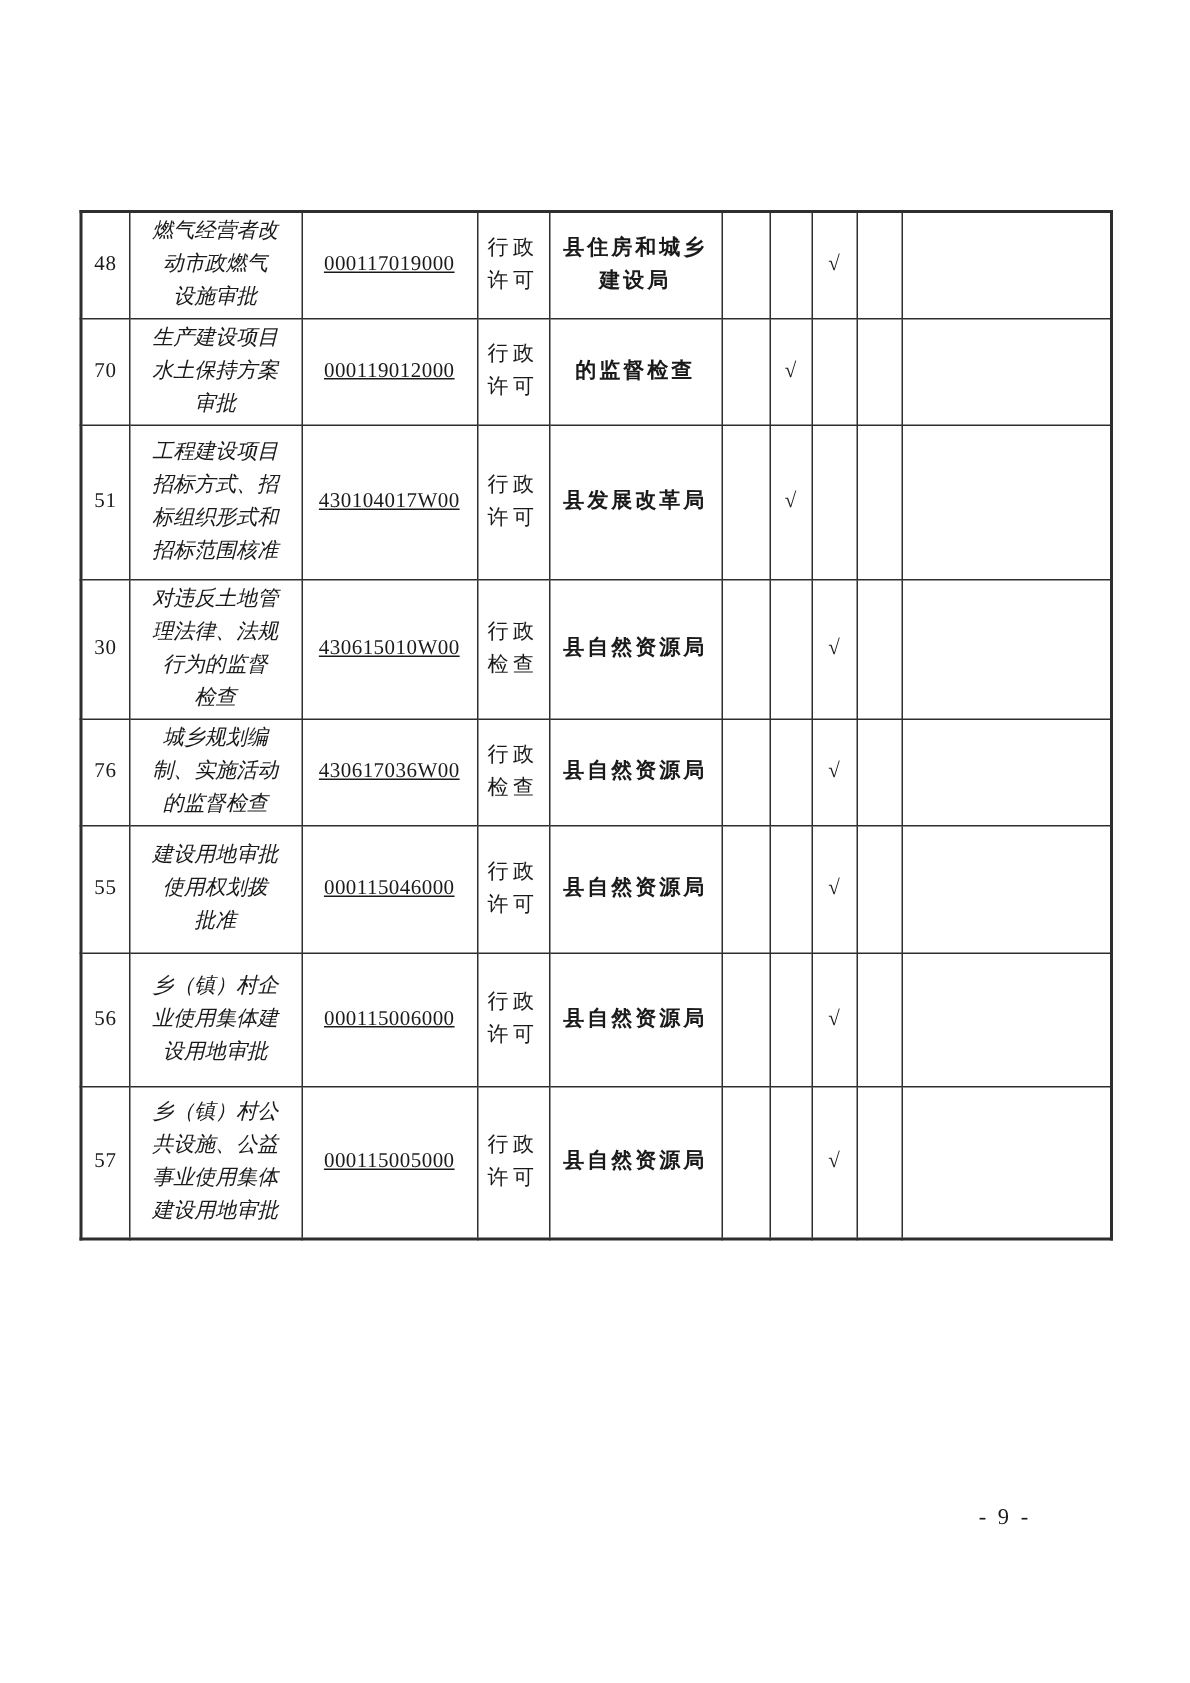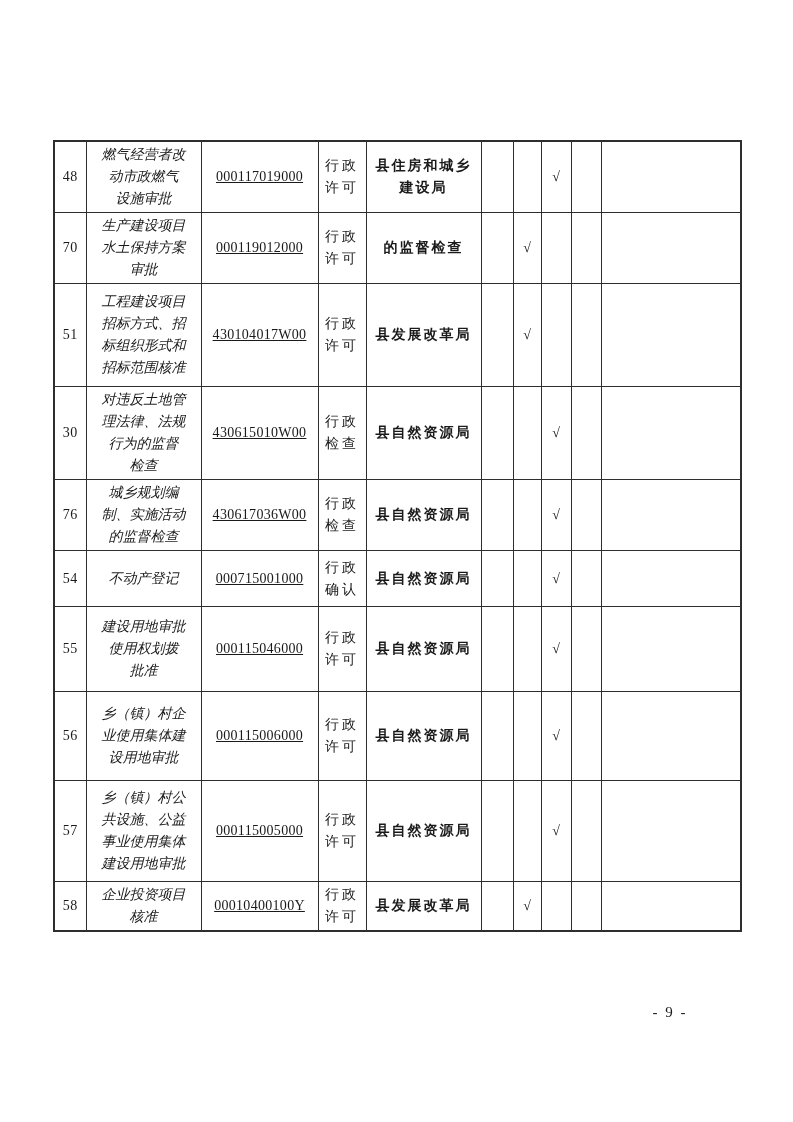--- a/index.html
+++ b/index.html
@@ -161,33 +161,20 @@
           <td class="cell-code">430617036W00</td>
           <td class="cell-type">行政
 检查</td>
           <td class="cell-dept">县自然资源局</td>
           <td class="cell-check"></td>
           <td class="cell-check"></td>
           <td class="cell-check">√</td>
           <td class="cell-check"></td>
           <td class="cell-remark"></td>
         </tr>
-        <tr style="height: 56px;">
-          <td class="cell-no">54</td>
-          <td class="cell-name">不动产登记</td>
-          <td class="cell-code">000715001000</td>
-          <td class="cell-type">行政
-确认</td>
-          <td class="cell-dept">县自然资源局</td>
-          <td class="cell-check"></td>
-          <td class="cell-check"></td>
-          <td class="cell-check">√</td>
-          <td class="cell-check"></td>
-          <td class="cell-remark"></td>
-        </tr>
         <tr style="height: 85px;">
           <td class="cell-no">55</td>
           <td class="cell-name">建设用地审批
 使用权划拨
 批准</td>
           <td class="cell-code">000115046000</td>
           <td class="cell-type">行政
 许可</td>
           <td class="cell-dept">县自然资源局</td>
           <td class="cell-check"></td>
@@ -220,32 +207,18 @@
           <td class="cell-code">000115005000</td>
           <td class="cell-type">行政
 许可</td>
           <td class="cell-dept">县自然资源局</td>
           <td class="cell-check"></td>
           <td class="cell-check"></td>
           <td class="cell-check">√</td>
           <td class="cell-check"></td>
           <td class="cell-remark"></td>
         </tr>
-        <tr style="height: 49px;">
-          <td class="cell-no">58</td>
-          <td class="cell-name">企业投资项目
-核准</td>
-          <td class="cell-code">00010400100Y</td>
-          <td class="cell-type">行政
-许可</td>
-          <td class="cell-dept">县发展改革局</td>
-          <td class="cell-check"></td>
-          <td class="cell-check">√</td>
-          <td class="cell-check"></td>
-          <td class="cell-check"></td>
-          <td class="cell-remark"></td>
-        </tr>
       </tbody>
   </table>
 
   <div class="page-number">- 9 -</div>
 
 </div>
 
 </body></html>

